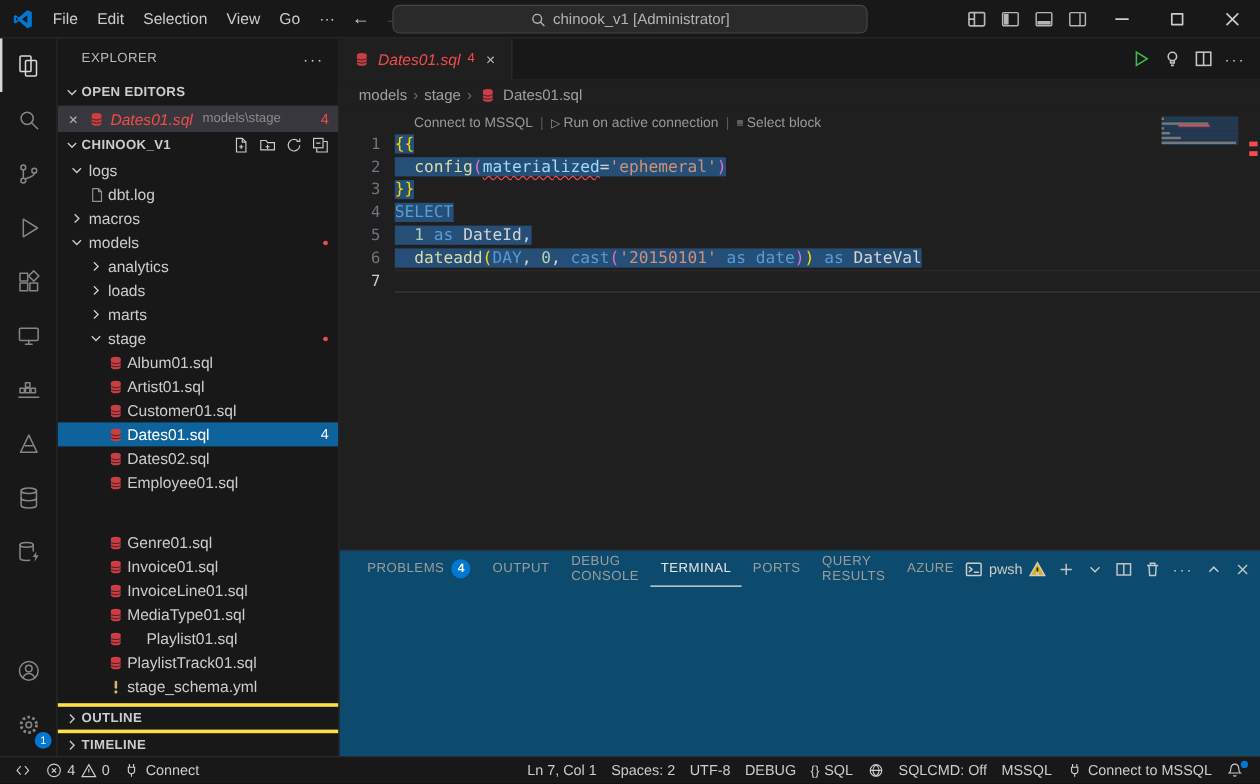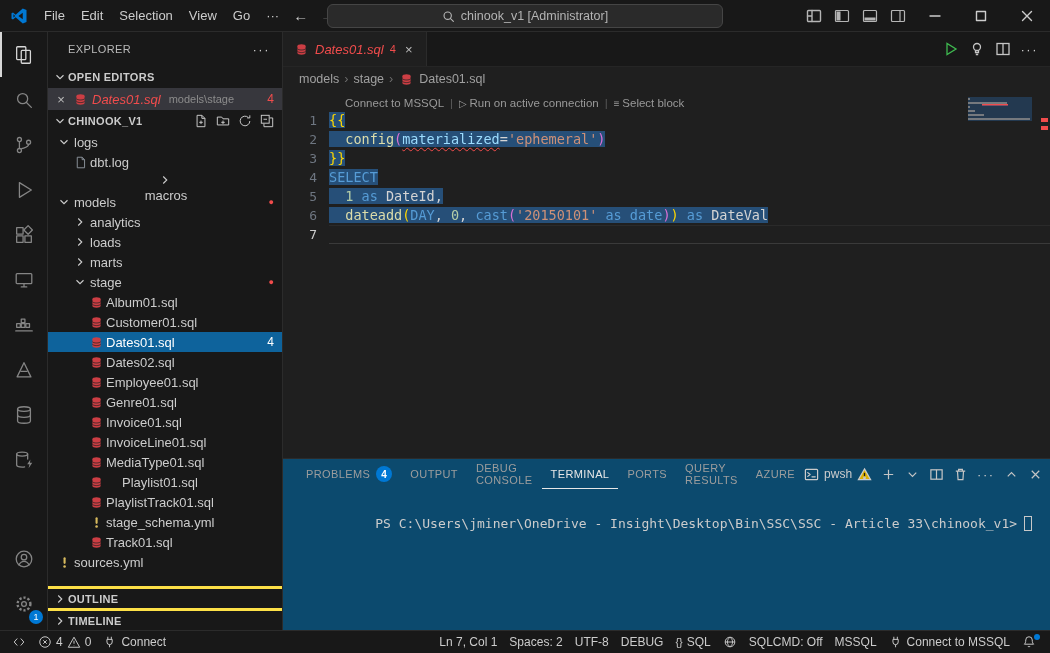--- a/index.html
+++ b/index.html
@@ -343,21 +343,21 @@
           </div>
           <div class="trow" style="padding-left: 24px;">
             <span class="fi">
               <svg width="13" height="13" viewBox="0 0 16 16">
                 <path d="M4 1.5h6l3 3v10H4z" fill="none" stroke="#8a9199" stroke-width="1.2"></path>
                 <path d="M10 1.5v3h3" fill="none" stroke="#8a9199" stroke-width="1.2"></path>
               </svg>
             </span>
             <span class="lbl">dbt.log</span>
           </div>
-          <div class="trow" style="padding-left: 8px; flex-direction: column;">
+          <div class="trow" style="padding-left: 8px;">
             <span class="twistie">
               <svg width="14" height="14" viewBox="0 0 16 16">
                 <path d="M6 4l4 4-4 4"></path>
               </svg>
             </span>
             <span class="lbl">macros</span>
           </div>
           <div class="trow" style="padding-left: 8px;">
             <span class="twistie open">
               <svg width="14" height="14" viewBox="0 0 16 16">
@@ -415,20 +415,32 @@
           <div class="trow" style="padding-left: 40px;">
             <span class="fi">
               <svg width="13" height="13" viewBox="0 0 16 16">
                 <g fill="#cc3e44">
                   <ellipse cx="8" cy="3.6" rx="5" ry="2.1"></ellipse>
                   <path d="M3 3.6h10v8.8c0 1.2-2.2 2.1-5 2.1s-5-.9-5-2.1z"></path>
                 </g>
                 <path d="M3 7.2c1 .9 2.9 1.4 5 1.4s4-.5 5-1.4M3 10.4c1 .9 2.9 1.4 5 1.4s4-.5 5-1.4" stroke="#1f1f1f" stroke-width=".9" fill="none"></path>
               </svg>
             </span>
+            <span class="lbl">Artist01.sql</span>
+          </div>
+          <div class="trow" style="padding-left: 40px;">
+            <span class="fi">
+              <svg width="13" height="13" viewBox="0 0 16 16">
+                <g fill="#cc3e44">
+                  <ellipse cx="8" cy="3.6" rx="5" ry="2.1"></ellipse>
+                  <path d="M3 3.6h10v8.8c0 1.2-2.2 2.1-5 2.1s-5-.9-5-2.1z"></path>
+                </g>
+                <path d="M3 7.2c1 .9 2.9 1.4 5 1.4s4-.5 5-1.4M3 10.4c1 .9 2.9 1.4 5 1.4s4-.5 5-1.4" stroke="#1f1f1f" stroke-width=".9" fill="none"></path>
+              </svg>
+            </span>
             <span class="lbl">Customer01.sql</span>
           </div>
           <div class="trow selected" style="padding-left: 40px;">
             <span class="fi">
               <svg width="13" height="13" viewBox="0 0 16 16">
                 <g fill="#cc3e44">
                   <ellipse cx="8" cy="3.6" rx="5" ry="2.1"></ellipse>
                   <path d="M3 3.6h10v8.8c0 1.2-2.2 2.1-5 2.1s-5-.9-5-2.1z"></path>
                 </g>
                 <path d="M3 7.2c1 .9 2.9 1.4 5 1.4s4-.5 5-1.4M3 10.4c1 .9 2.9 1.4 5 1.4s4-.5 5-1.4" stroke="#1f1f1f" stroke-width=".9" fill="none"></path>
@@ -454,21 +466,21 @@
               <svg width="13" height="13" viewBox="0 0 16 16">
                 <g fill="#cc3e44">
                   <ellipse cx="8" cy="3.6" rx="5" ry="2.1"></ellipse>
                   <path d="M3 3.6h10v8.8c0 1.2-2.2 2.1-5 2.1s-5-.9-5-2.1z"></path>
                 </g>
                 <path d="M3 7.2c1 .9 2.9 1.4 5 1.4s4-.5 5-1.4M3 10.4c1 .9 2.9 1.4 5 1.4s4-.5 5-1.4" stroke="#1f1f1f" stroke-width=".9" fill="none"></path>
               </svg>
             </span>
             <span class="lbl">Employee01.sql</span>
           </div>
-          <div class="trow" style="padding-left: 40px;">
+          <div class="trow" style="padding-left: 40px; margin-top: 30px;">
             <span class="fi">
               <svg width="13" height="13" viewBox="0 0 16 16">
                 <g fill="#cc3e44">
                   <ellipse cx="8" cy="3.6" rx="5" ry="2.1"></ellipse>
                   <path d="M3 3.6h10v8.8c0 1.2-2.2 2.1-5 2.1s-5-.9-5-2.1z"></path>
                 </g>
                 <path d="M3 7.2c1 .9 2.9 1.4 5 1.4s4-.5 5-1.4M3 10.4c1 .9 2.9 1.4 5 1.4s4-.5 5-1.4" stroke="#1f1f1f" stroke-width=".9" fill="none"></path>
               </svg>
             </span>
             <span class="lbl">Genre01.sql</span>
@@ -752,23 +764,20 @@
                   <path d="M4 10l4-4 4 4"></path>
                 </svg>
               </span>
             <span>
                 <svg viewBox="0 0 16 16">
                   <path d="M4 4l8 8M12 4l-8 8"></path>
                 </svg>
               </span>
           </div>
         </div>
-        <div class="terminal">
-          <span>PS C:\Users\jminer\OneDrive - Insight\Desktop\Bin\SSC\SSC - Article 33\chinook_v1&gt;</span><span class="term-cursor"></span>
-        </div>
       </div>
     </div>
   </div>
 
   <div class="statusbar">
     <div class="sb-left">
       <span class="sb-item">
         <svg viewBox="0 0 16 16">
             <path d="M6 4L2.5 8 6 12M10 4l3.5 4L10 12"></path>
           </svg>

